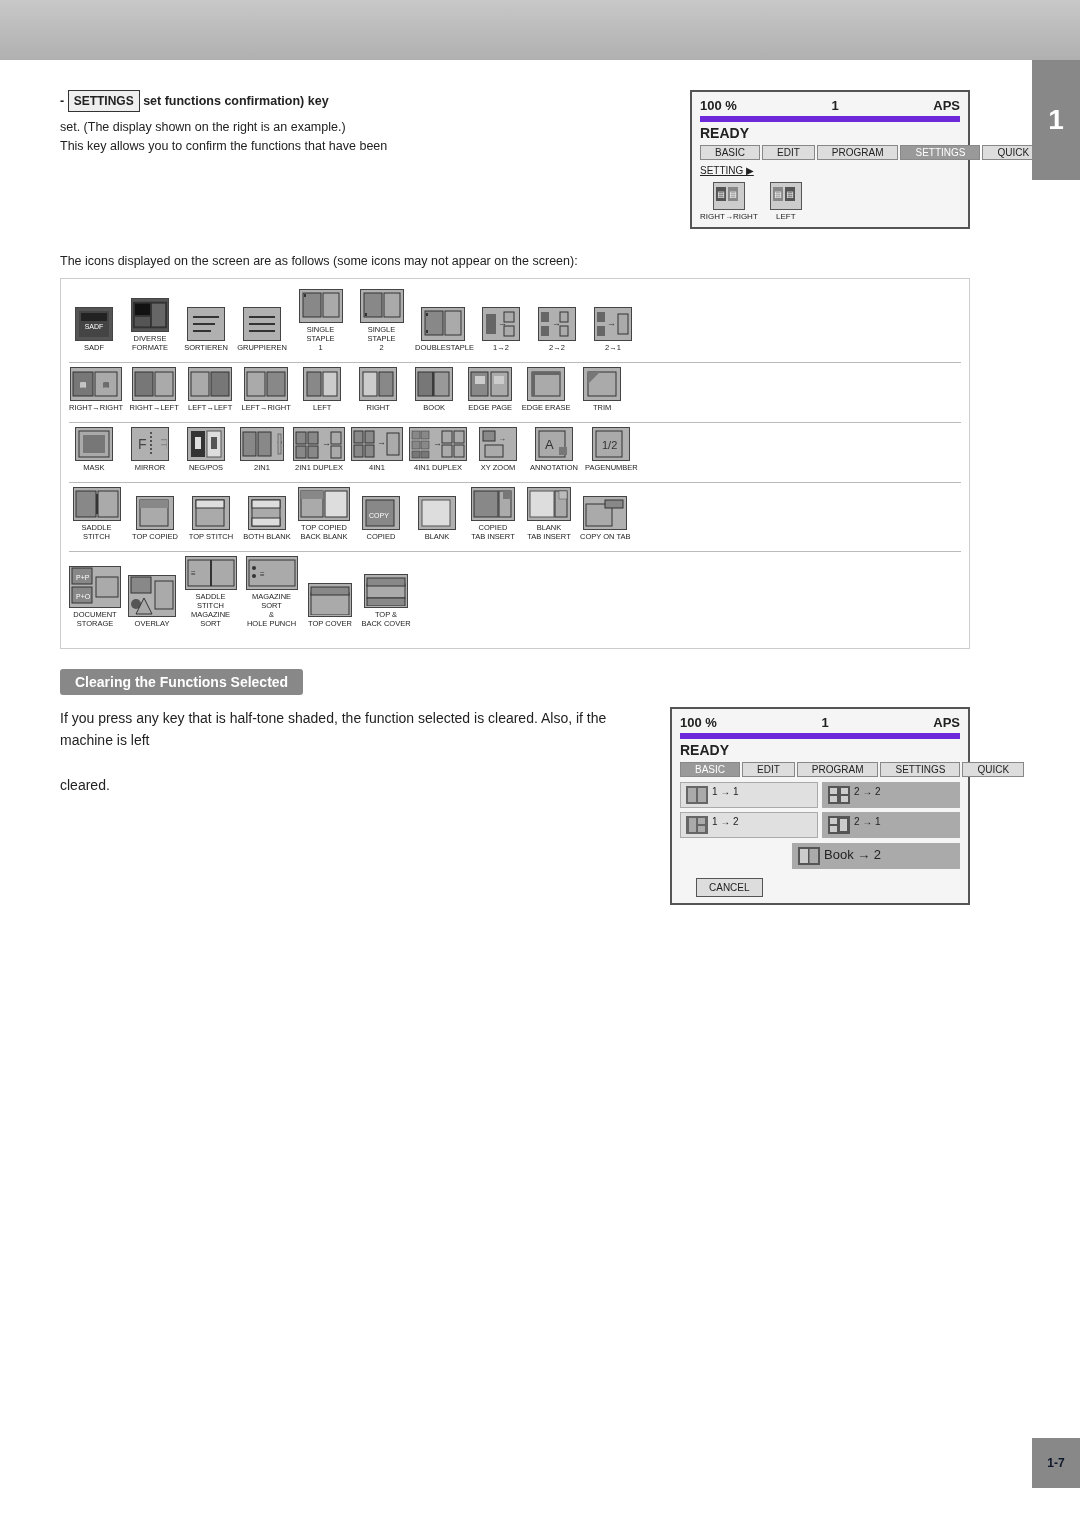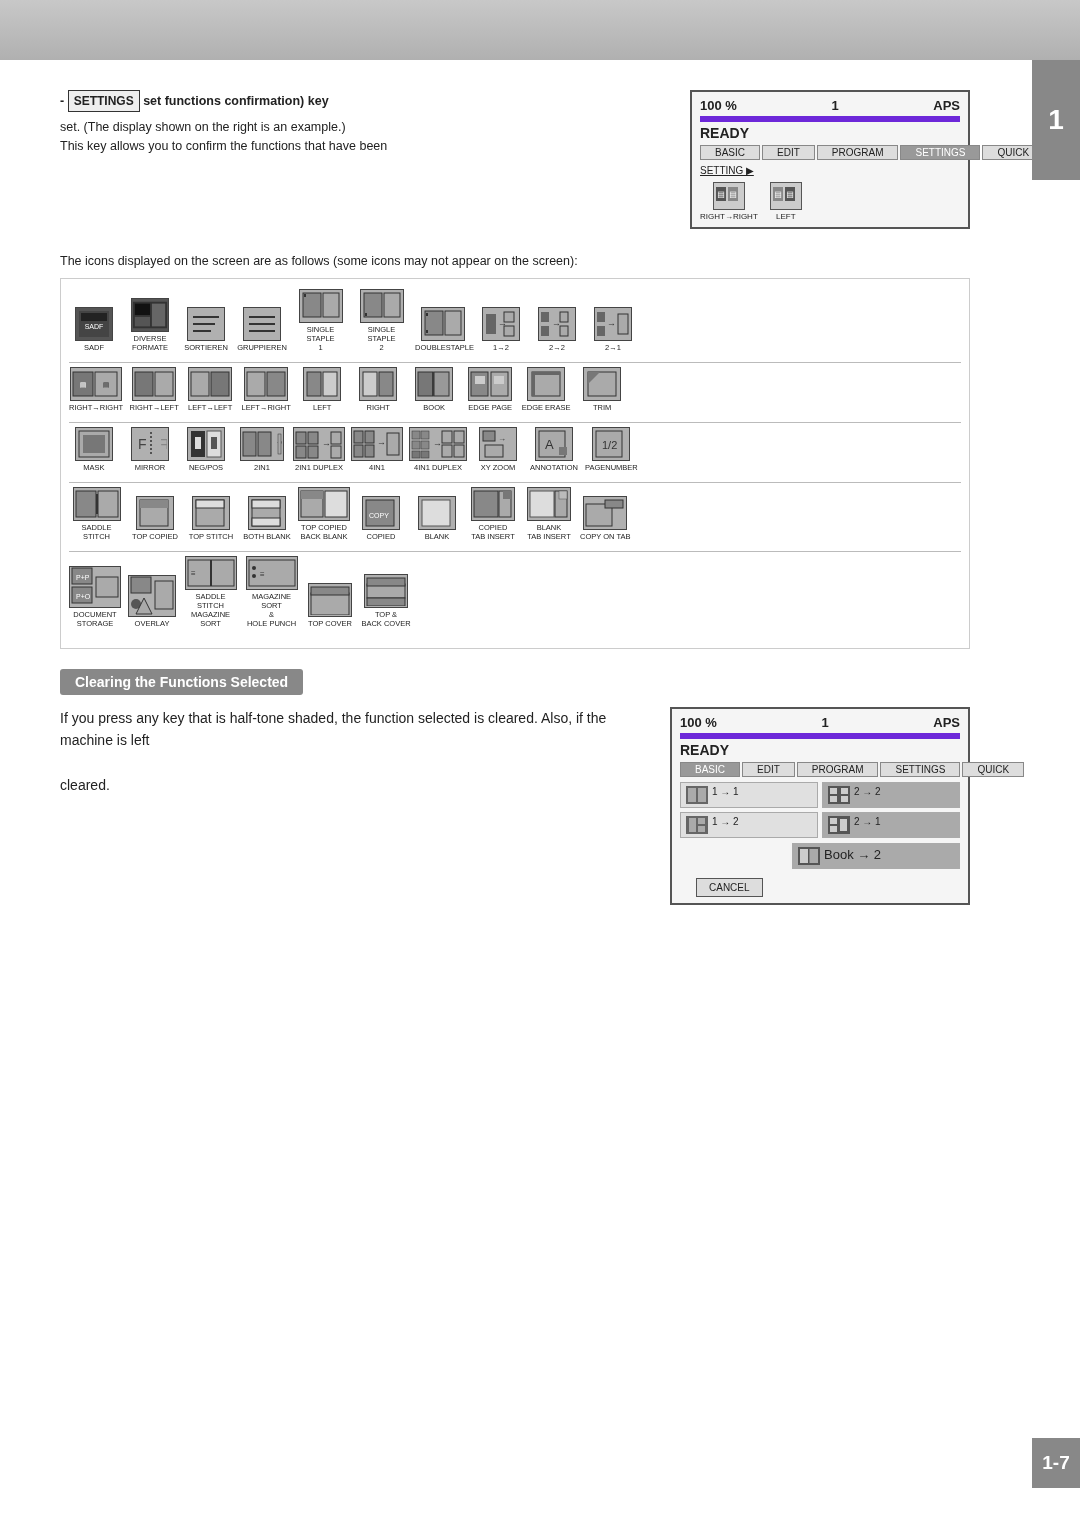--- a/index.html
+++ b/index.html
@@ -39,22 +39,22 @@
     .bottom-tab {
       position: absolute;
       right: 0;
       bottom: 40px;
       width: 48px;
       height: 50px;
       background: #888;
       display: flex;
       align-items: center;
       justify-content: center;
-      color: #ffffff;
-      font-size: 19px;
+      color: #0f172a;
+      font-size: 12px;
       font-weight: bold;
     }
 
     .main-content {
       padding: 30px 60px 30px 60px;
       margin-right: 50px;
     }
 
     
     .settings-section {

